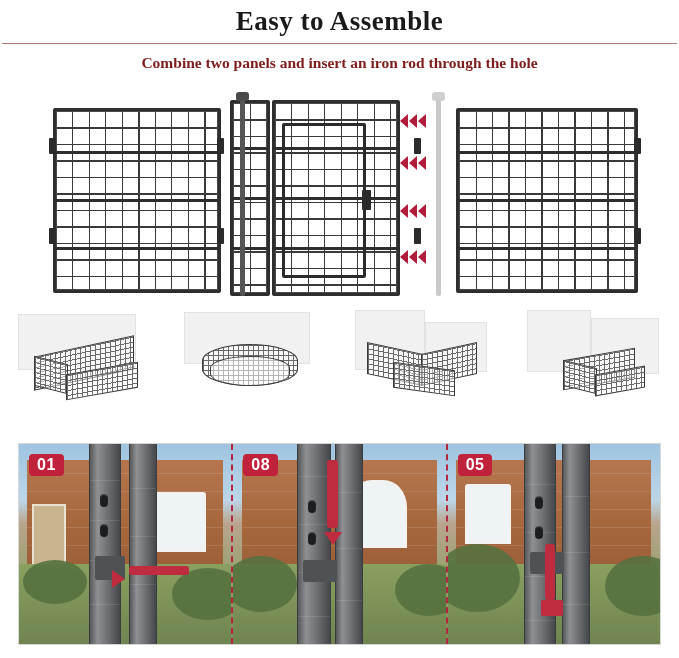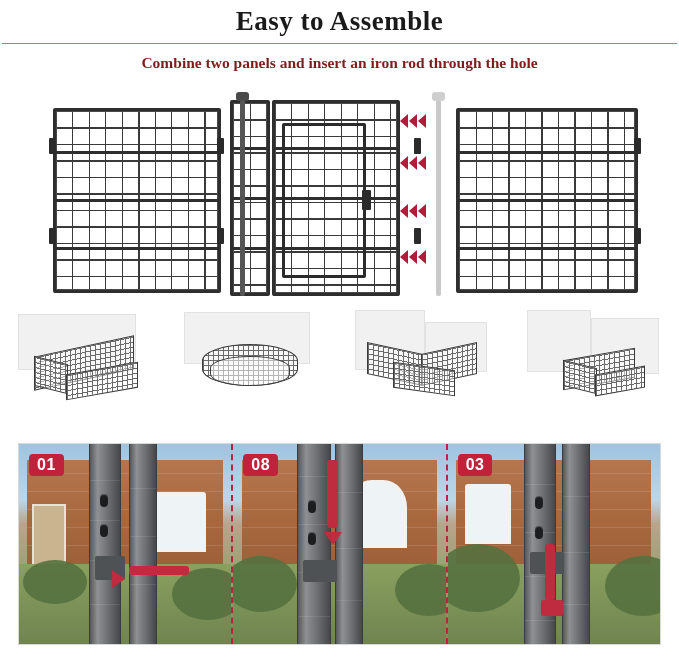--- a/index.html
+++ b/index.html
@@ -456,15 +456,15 @@
       <div class="post-tex" style="top:80%"></div>
     </div>
 
     <div class="hole" style="left:41%; top:26%;"></div>
     <div class="hole" style="left:41%; top:41%;"></div>
     <div class="hook" style="left:39%; top:54%; width:16%; height:11%;"></div>
 
     <div class="red-rod" style="left:46%; top:50%; width:10px; height:28%;"></div>
     <div style="position:absolute; left:44%; top:78%; width:22px; height:16px; background:#bf2b3f; border-radius:2px;"></div>
 
-    <div class="step-badge">03</div>
+    <div class="step-badge">05</div>
   </div>
 </div>
 
 </body></html>

